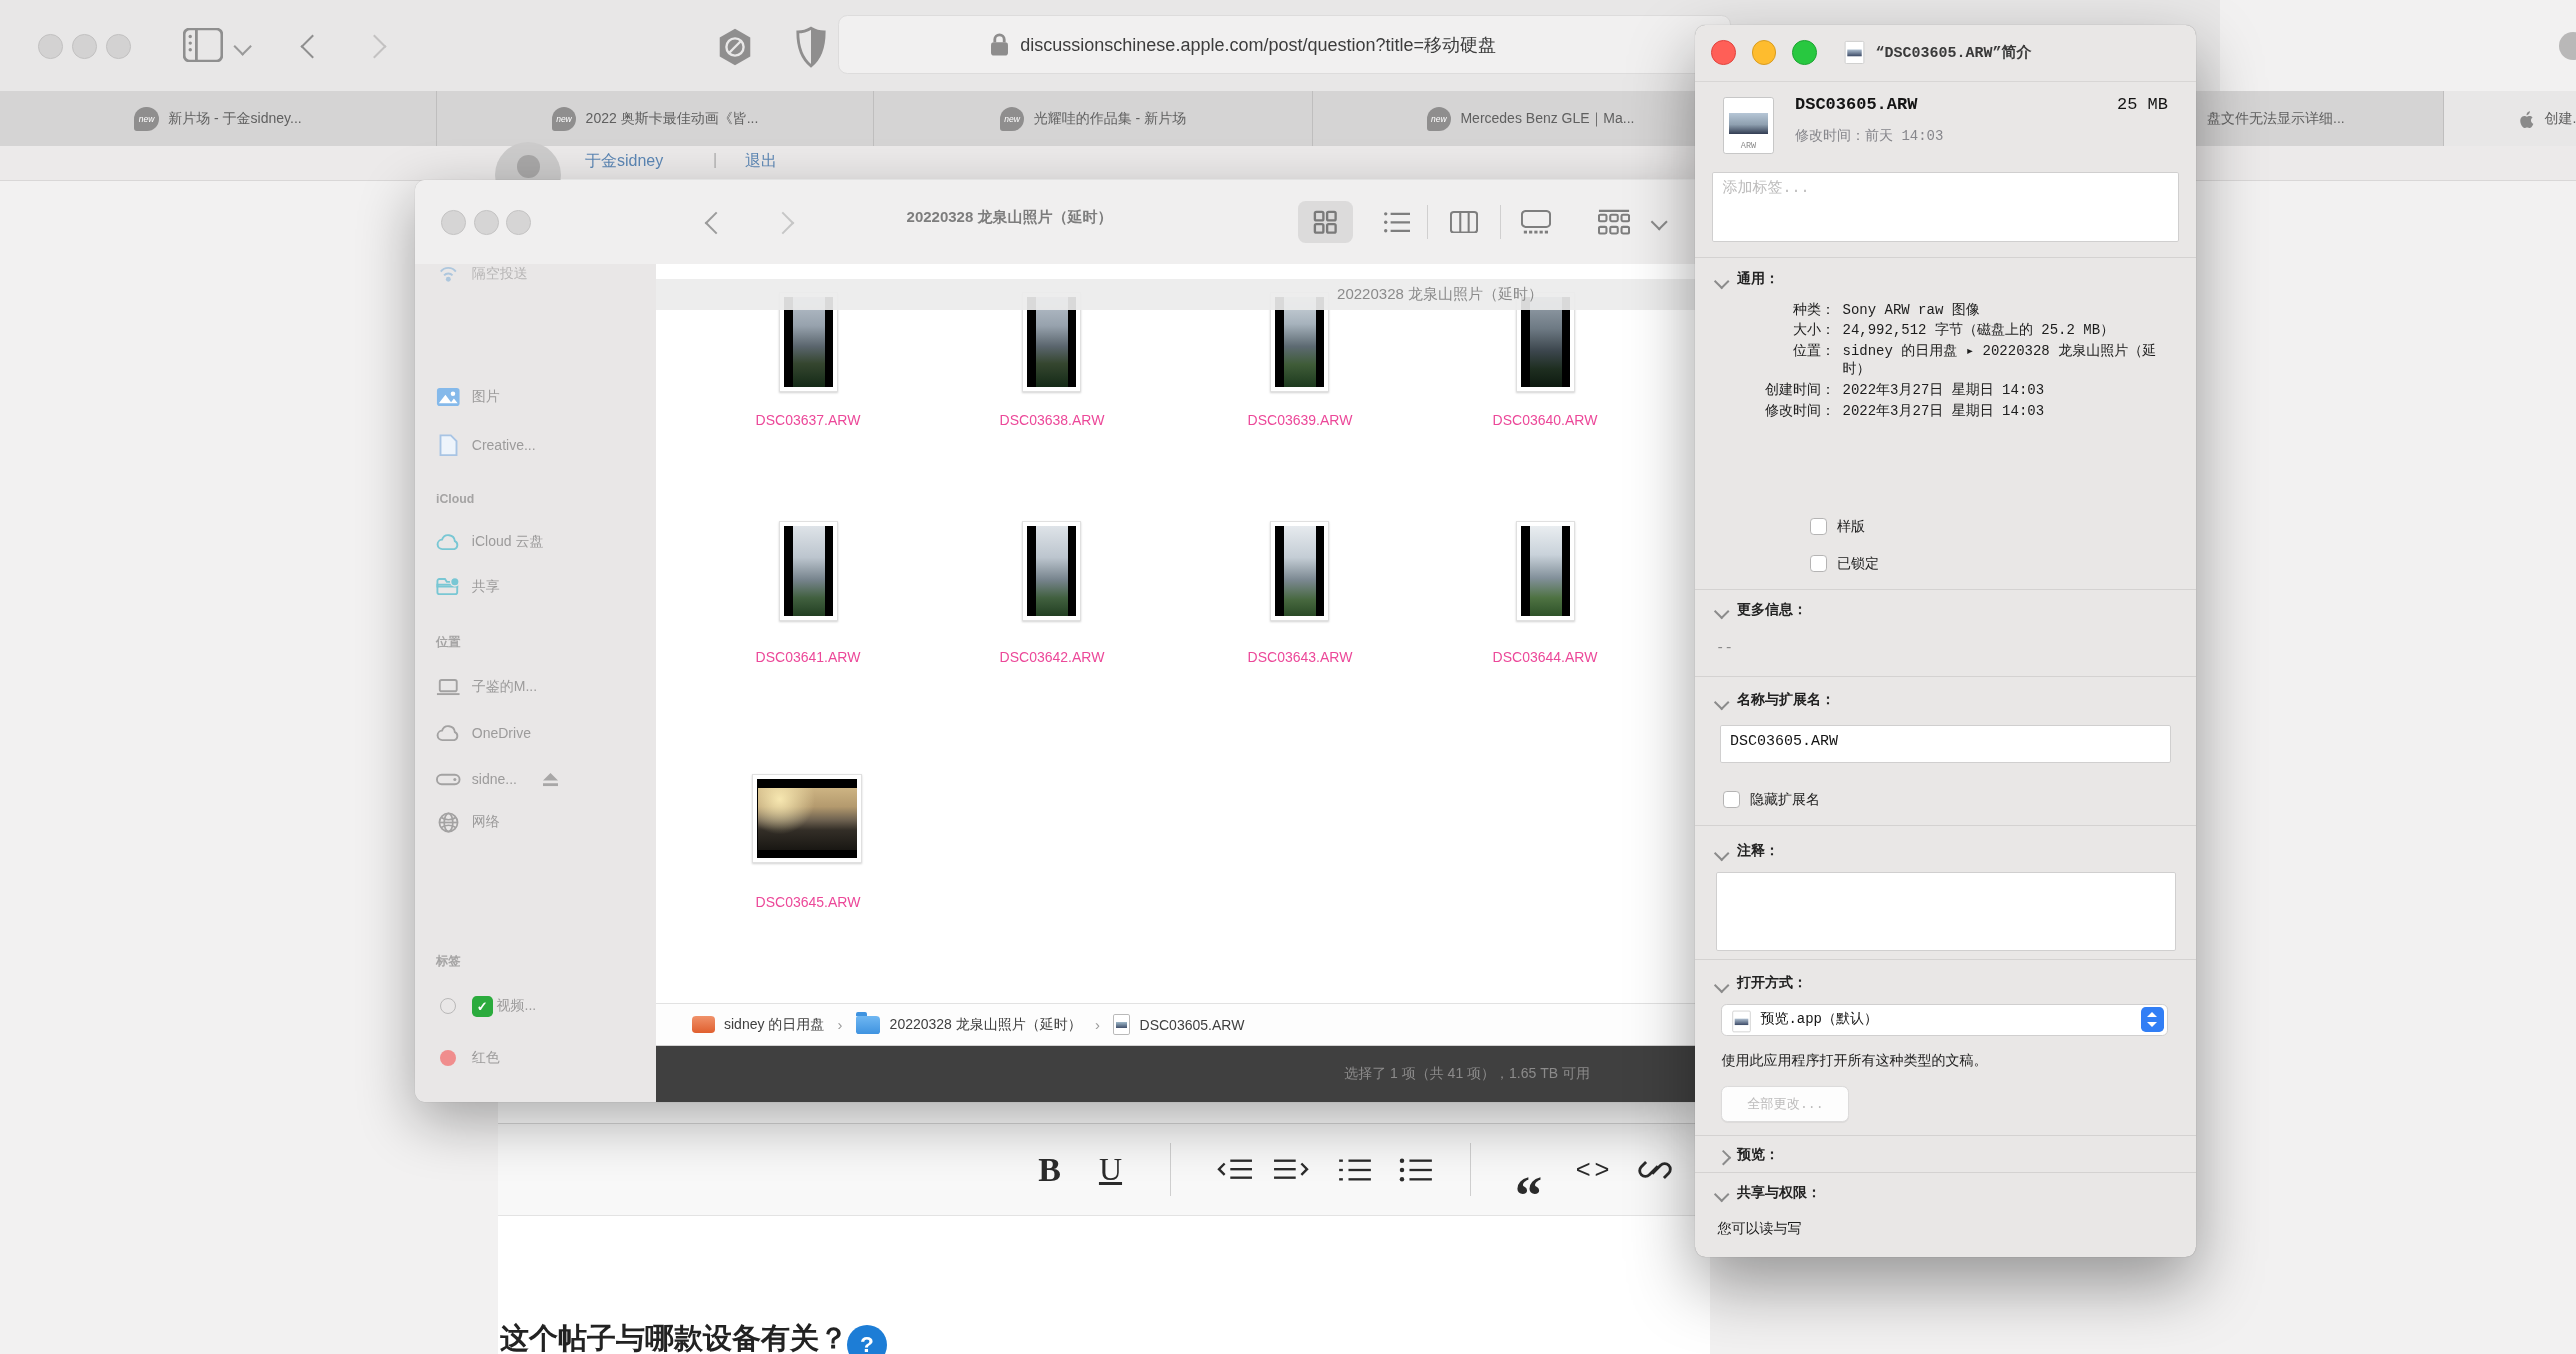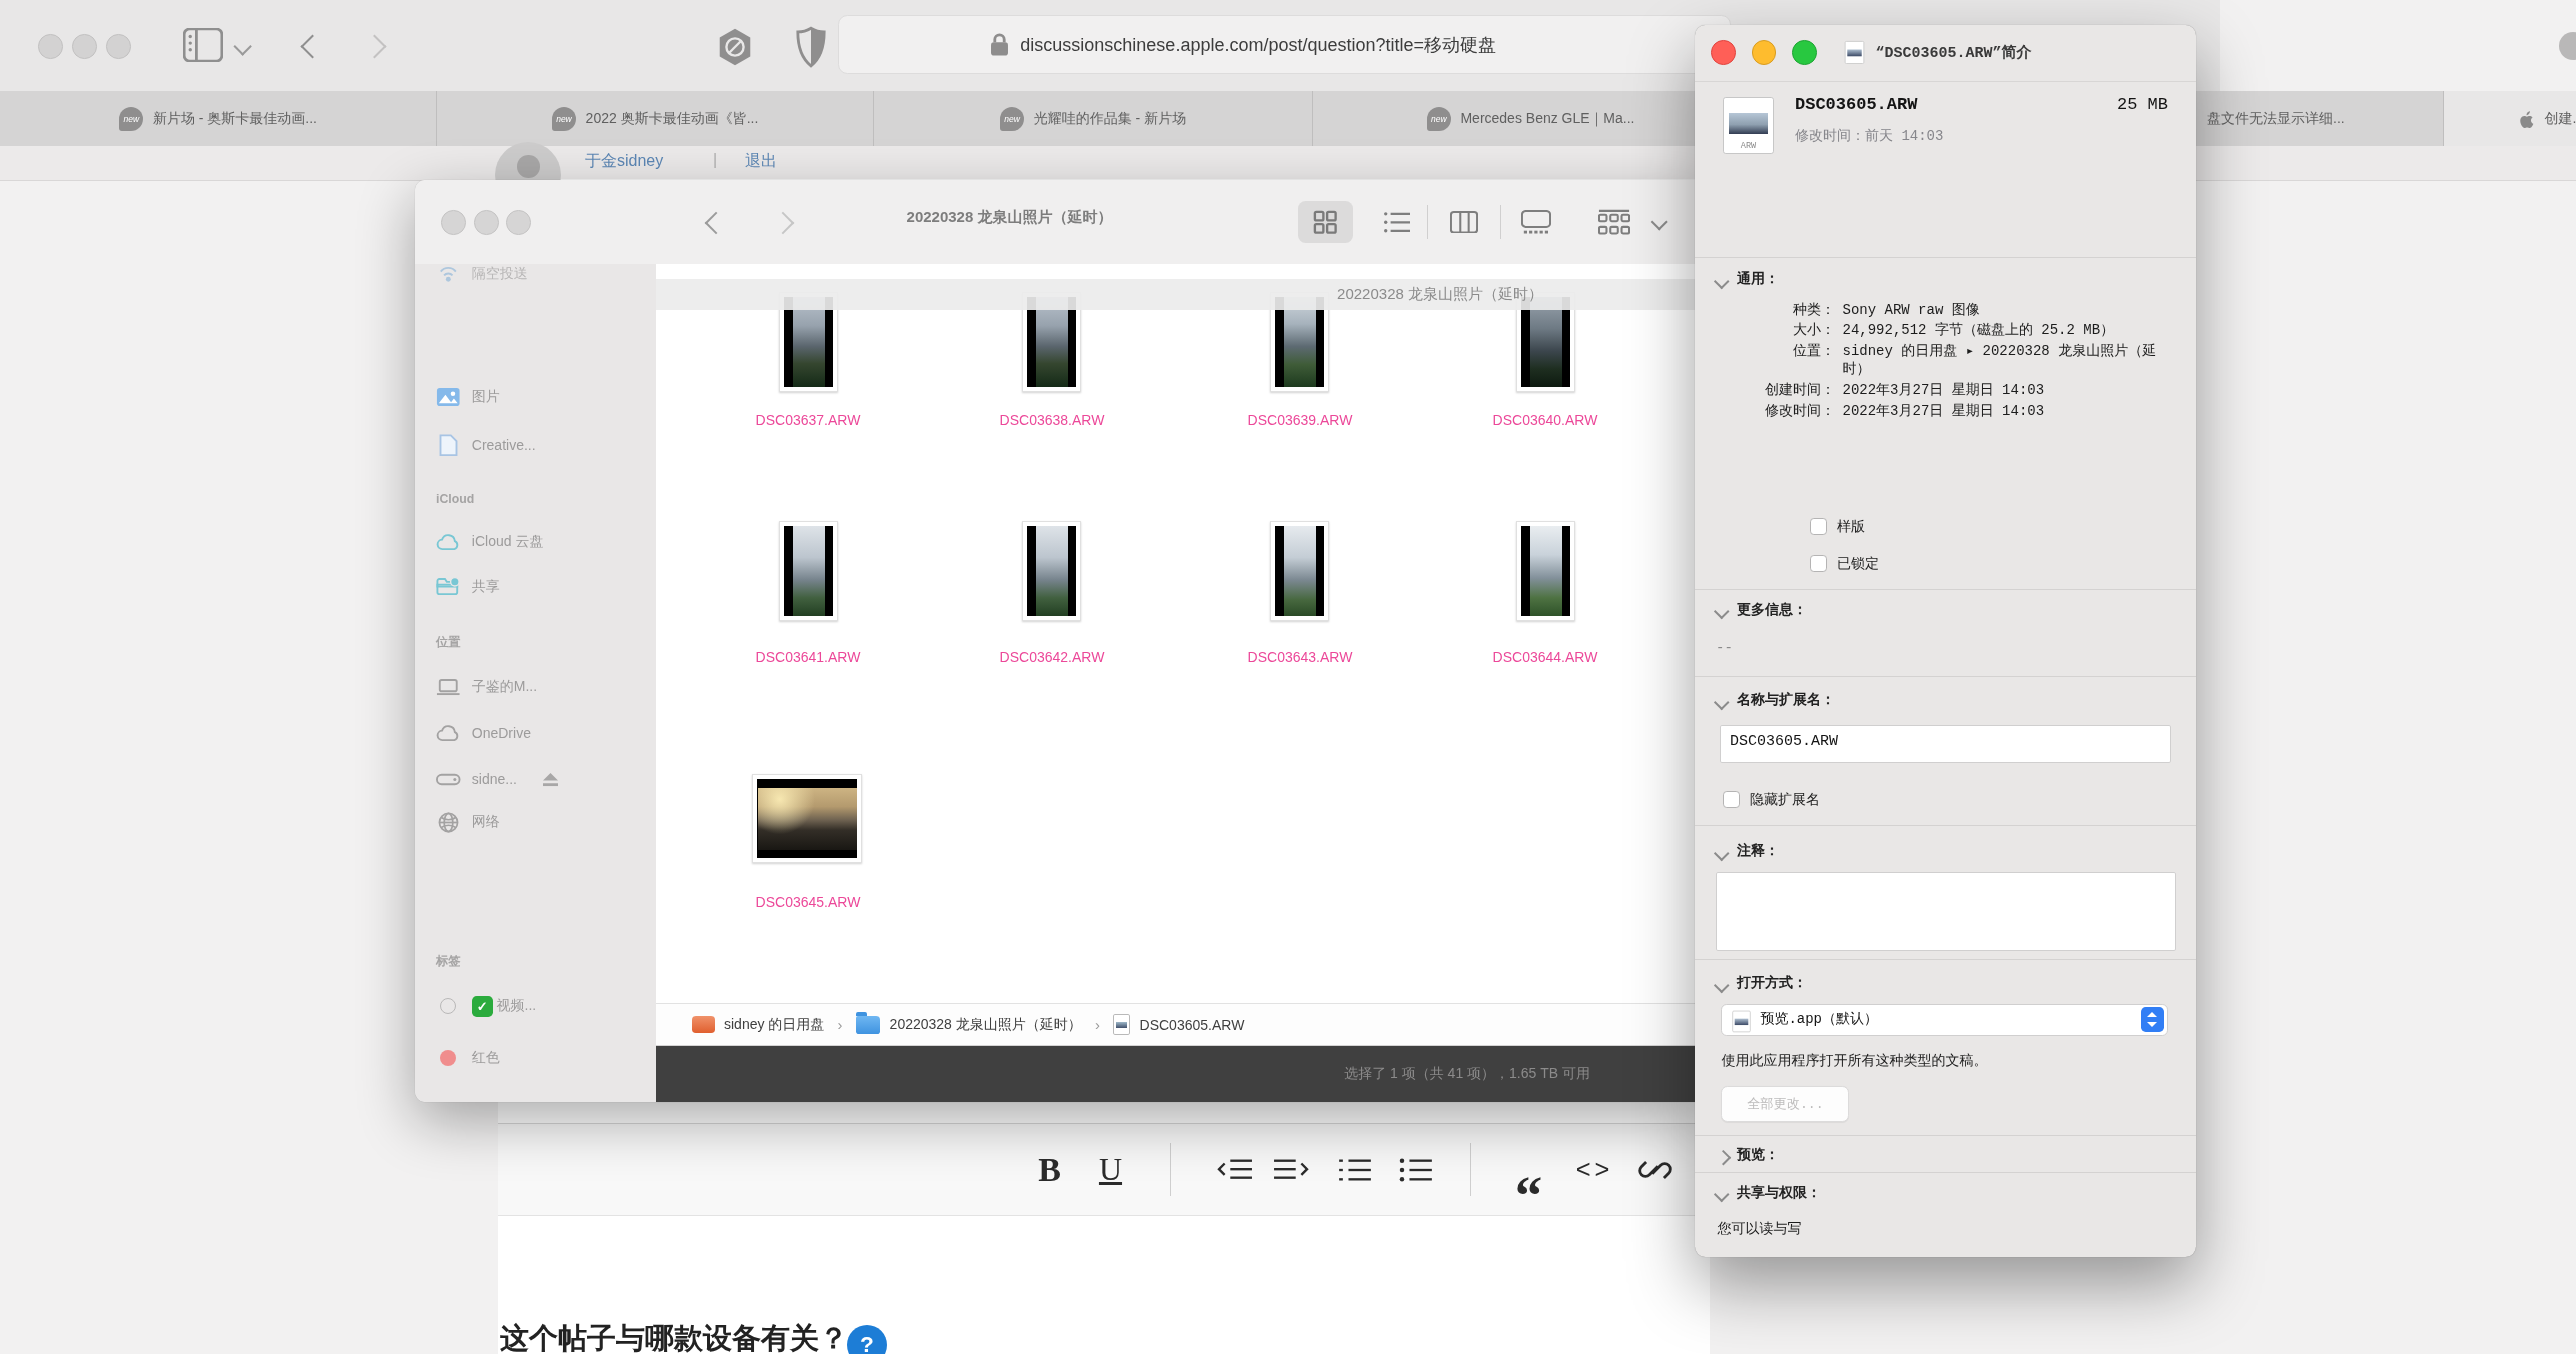--- a/index.html
+++ b/index.html
@@ -141,21 +141,21 @@
         </svg>
     </span>
     <span class="urltext">discussionschinese.apple.com/post/question?title=移动硬盘</span>
   </div>
   <div class="abs" style="left:2559px;top:32px;width:28px;height:28px;border-radius:50%;background:#b9b8b8;"></div>
 </div>
 
 <div class="abs tabbar">
   <div class="tab" style="left:0;width:437px;">
     <span class="favicon">new</span>
-    <span>新片场 - 奥斯卡最佳动画...</span>
+    <span>新片场 - 于金sidney...</span>
   </div>
   <div class="tab" style="left:437px;width:437px;">
     <span class="favicon">new</span>
     <span>2022 奥斯卡最佳动画《皆...</span>
   </div>
   <div class="tab" style="left:874px;width:439px;">
     <span class="favicon">new</span>
     <span>光耀哇的作品集 - 新片场</span>
   </div>
   <div class="tab" style="left:1313px;width:436px;">
@@ -537,20 +537,23 @@
   <div class="abs" style="left:28px;top:72px;width:53px;height:64px;">
     <div style="width:49px;height:55px;background:#fff;border:0.9px solid #c7c7c7;border-radius:2.8px;position:relative;">
       <div style="position:absolute;left:4.7px;top:15px;right:4.7px;height:21px;background:linear-gradient(#b6c6d6 0%,#8fa0b0 55%,#323c52 100%);"></div>
       <div style="position:absolute;left:0;bottom:1.9px;width:100%;text-align:center;font-size:8.5px;color:#8a8a8a;">ARW</div>
     </div>
   </div>
   <div class="abs" style="left:100px;top:70px;font-size:17px;font-weight:bold;color:#141414;">DSC03605.ARW</div>
   <div class="abs" style="left:311px;top:70px;width:162px;text-align:right;font-size:17px;color:#141414;">25 MB</div>
   <div class="abs" style="left:100px;top:102px;font-size:14px;color:#86868b;">修改时间：前天 14:03</div>
 
+  <div class="whitebox" style="left:17px;top:147px;width:467px;height:70px;">
+    <span style="position:absolute;left:9.4px;top:5.7px;color:#bcbbbb;font-size:15px;">添加标签...</span>
+  </div>
 
   <div class="idiv" style="top:232px;"></div>
   <span class="abs ichev" style="left:21px;top:251px;"></span>
   <div class="isect" style="top:245px;">通用：</div>
 
   <div class="abs" style="left:0;top:276px;width:491px;">
     <div class="irow">
         <span class="ilabel">种类：</span>
         <span class="ival">Sony ARW raw 图像</span>
       </div>

